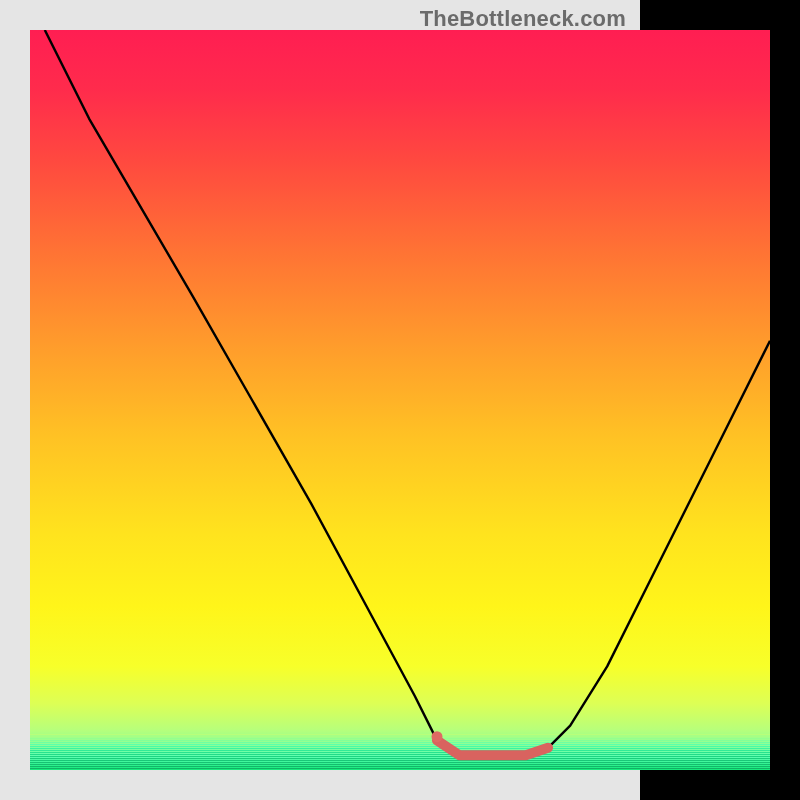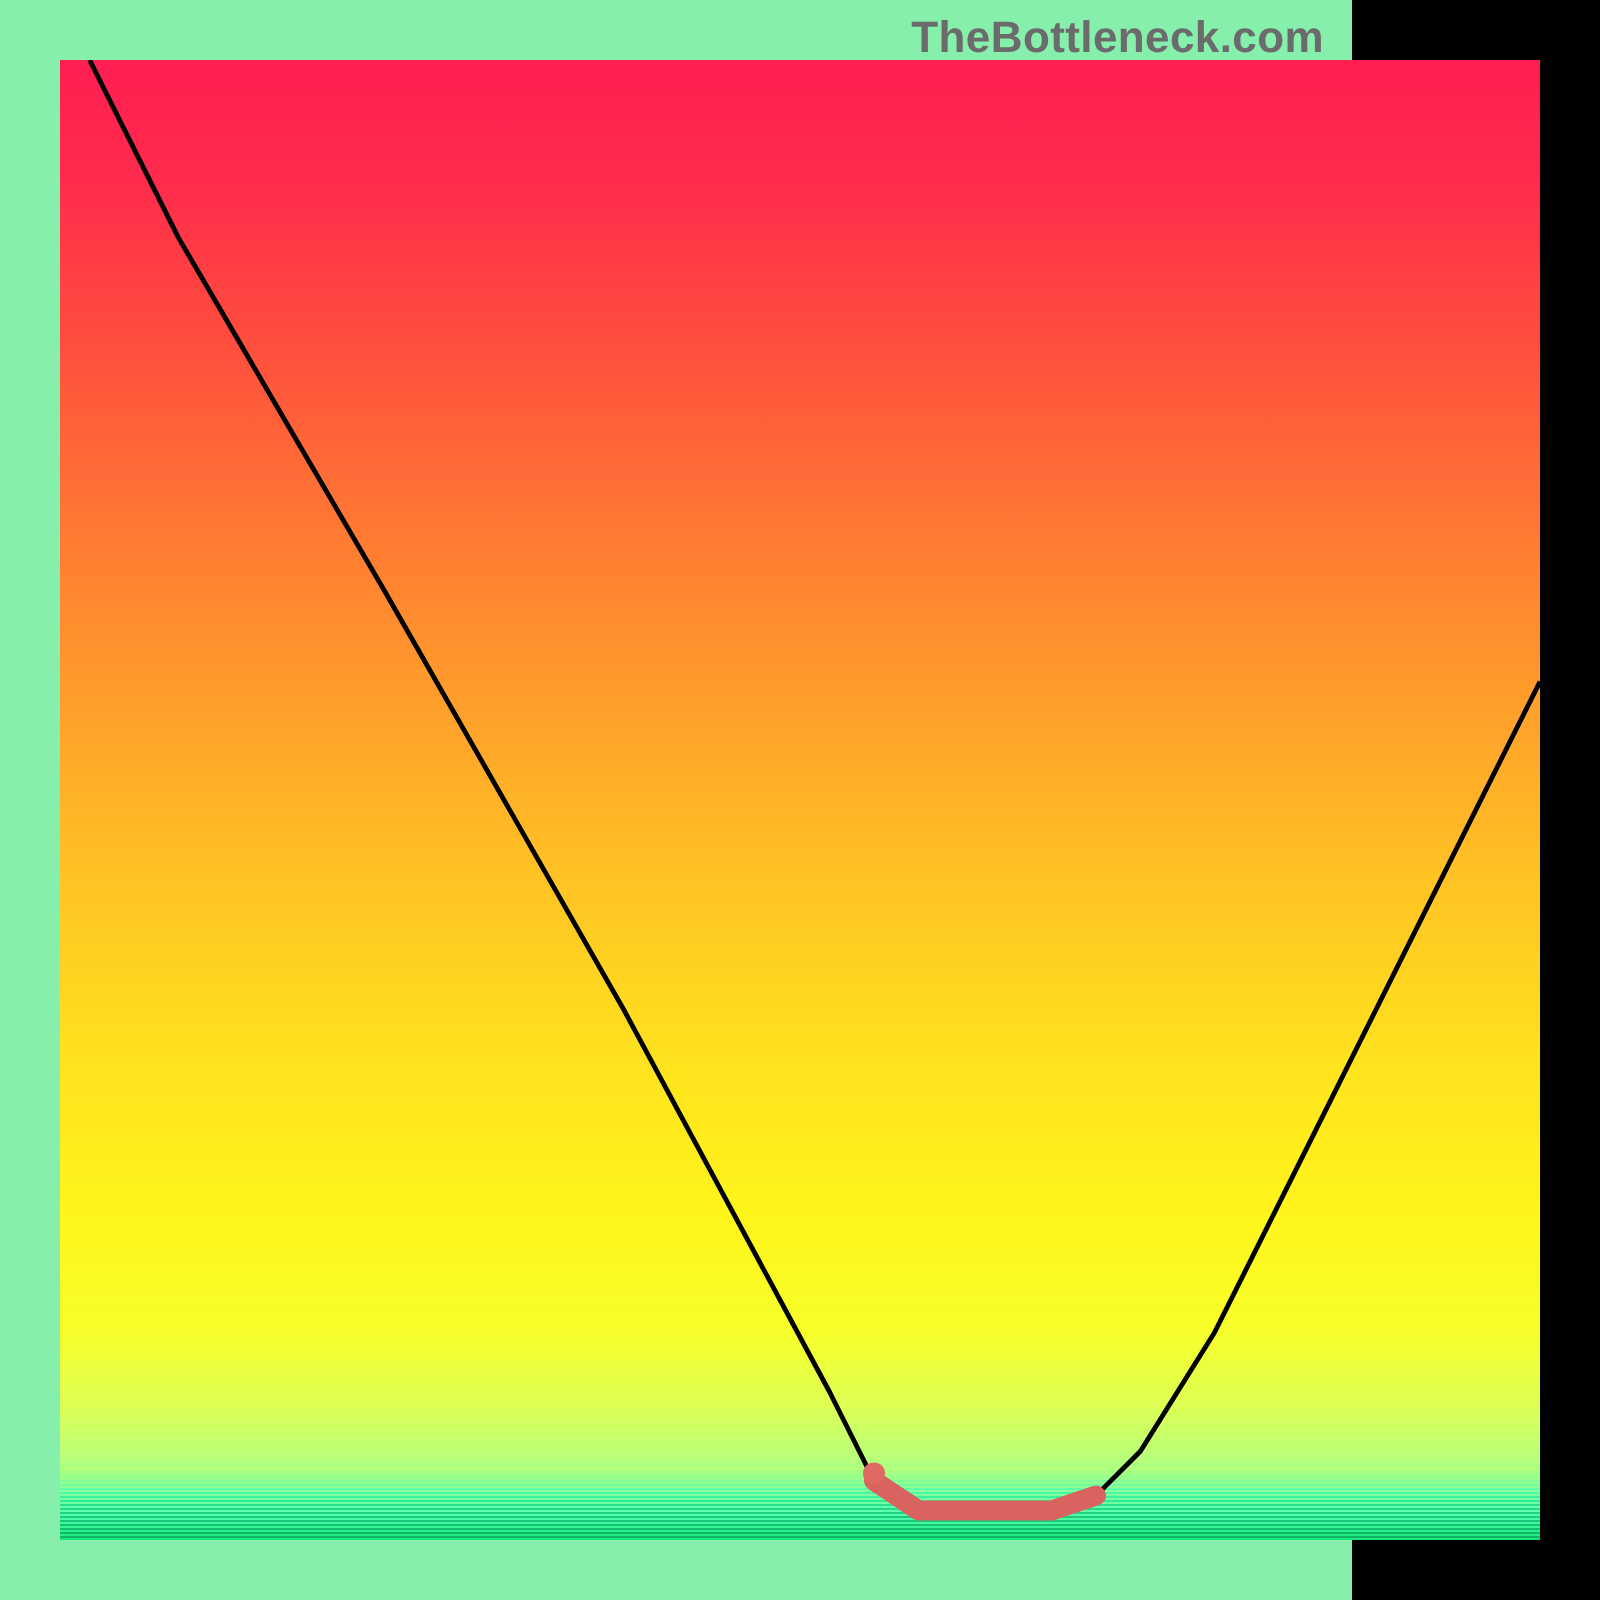--- a/index.html
+++ b/index.html
@@ -9,22 +9,21 @@
     height: 800px;
     background: #000;
     overflow: hidden;
   }
   .frame {
     position: absolute;
     left: 0;
     top: 0;
     width: 640px;
     height: 800px;
-    background: #86efac;
-    padding-left: 36px;
+    background: #e5e5e5;
   }
   .plot {
     position: absolute;
     left: 30px;
     top: 30px;
     width: 740px;
     height: 740px;
     overflow: hidden;
   }
   .thin-green {

